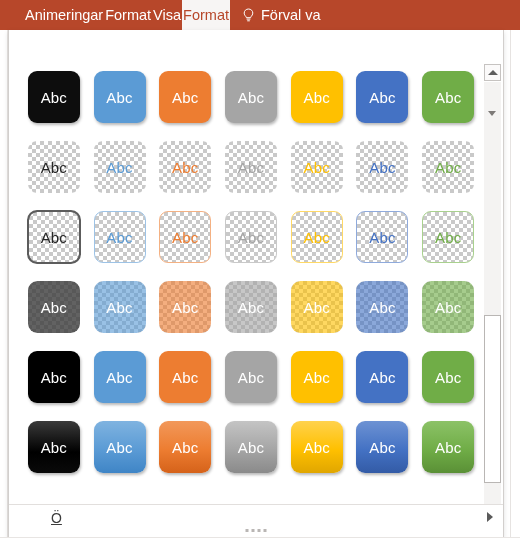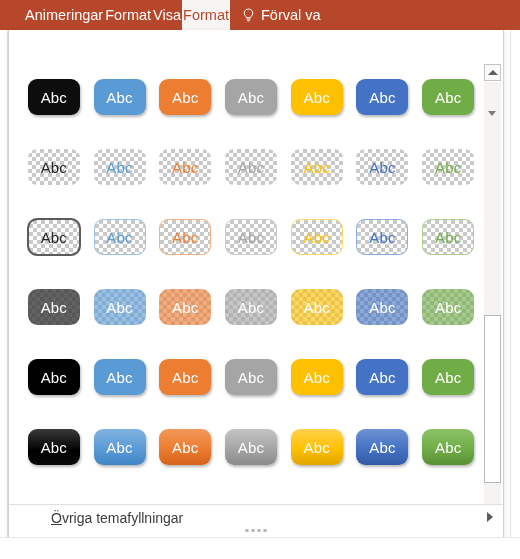--- a/index.html
+++ b/index.html
@@ -91,21 +91,21 @@
     display:flex;
     padding:5px 0 5px 12px;
     box-sizing:border-box;
   }
   .scell{
     width:70px;height:60px;
     display:flex;align-items:center;justify-content:center;
     box-sizing:border-box;
   }
   .sw{
-    width:52px;height:36px;
+    width:52px;height:52px;
     border-radius:9px;
     display:flex;align-items:center;justify-content:center;
     font-size:15px;
     letter-spacing:0.2px;
     box-sizing:border-box;
     position:relative;
   }
   .sw.shadow{box-shadow:1px 2px 3px rgba(0,0,0,0.28);}
   .sw.sel{
     outline:2px solid #5c5c5c;
@@ -467,21 +467,20 @@
     <div class="sb-mini"></div>
     <div class="sb-thumb"></div>
     <div class="sb-btn sb-dn">
         <span class="tri-d"></span>
       </div>
   </div>
 
   <div class="gal-foot">
     <div class="foot-item">
       <span class="acc">Ö</span>
-        <span>vriga temafyllningar</span>
       <span class="submenu-arrow"></span>
     </div>
     <div class="grip">
       <i></i>
         <i></i>
         <i></i>
         <i></i>
     </div>
   </div>
 </div>

